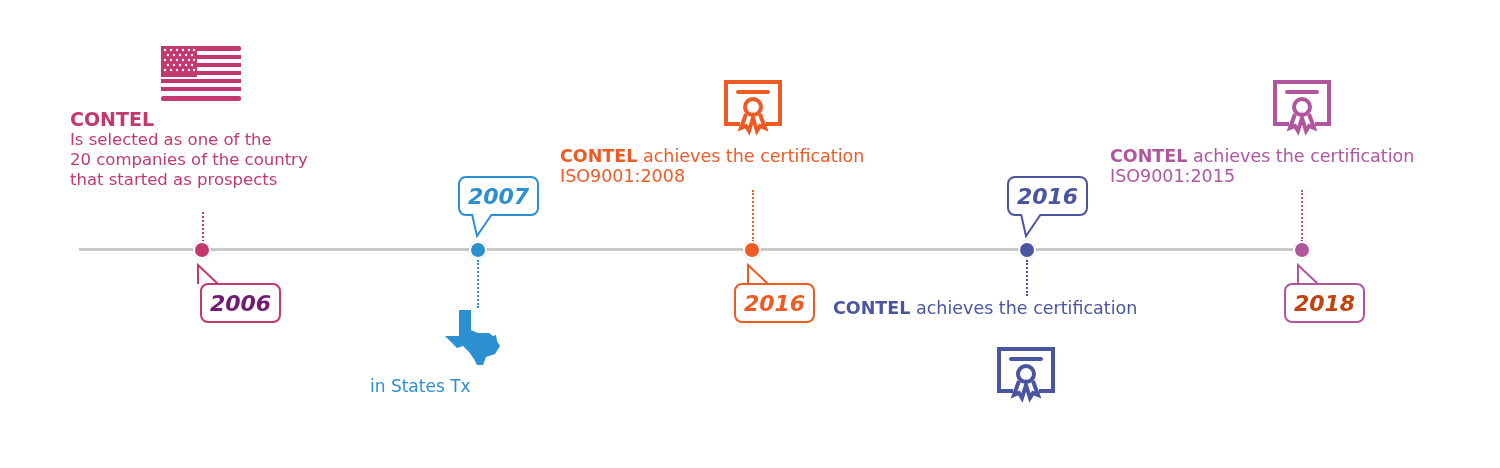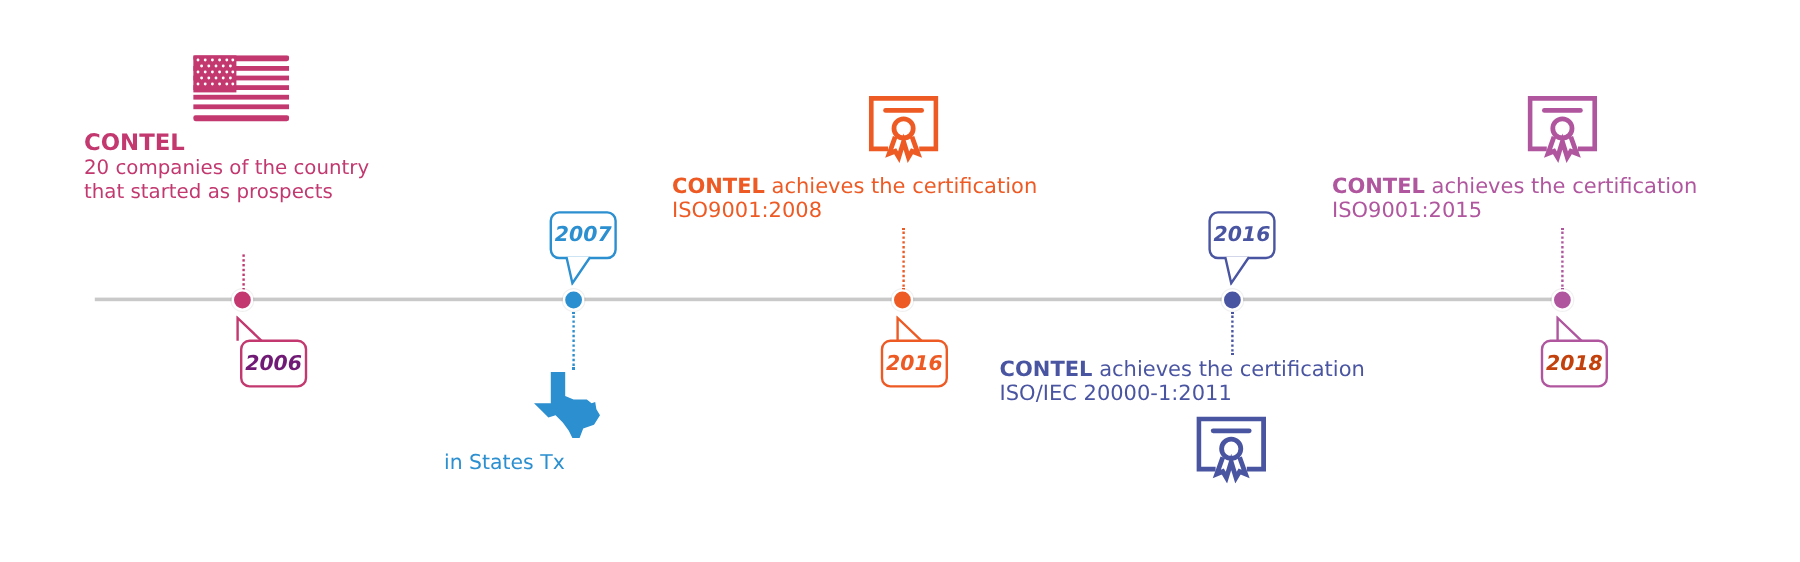--- a/index.html
+++ b/index.html
@@ -1,23 +1,23 @@
 <!DOCTYPE html>
 <html><head>
 <meta charset="utf-8">
 <style>
   html, body { margin:0; padding:0; background:#ffffff; }
   body { width:1500px; height:468px; position:relative; overflow:hidden;
          font-family: "DejaVu Sans", "Liberation Sans", sans-serif; }
   .line { position:absolute; left:79px; width:1223px; top:248px; height:3px; background:#c9c9c9; }
   .dot { position:absolute; width:14px; height:14px; border-radius:50%; box-shadow:0 0 0 2px #fff, 0 0 0 3px rgba(0,0,0,0.06); }
   .dash { position:absolute; width:0; border-left:2px dotted; }
-  .bubble { position:absolute; width:56px; height:40px; border:2px solid; border-radius:8px; background:#fff;
+  .bubble { position:absolute; width:81px; height:40px; border:2px solid; border-radius:8px; background:#fff;
             box-sizing:border-box; display:flex; align-items:center; justify-content:center;
-            font-weight:bold; font-style:italic; font-size:17px; }
+            font-weight:bold; font-style:italic; font-size:22px; }
   .tail { position:absolute; }
   .txt { position:absolute; text-align:left; font-size:16.5px; line-height:20px; white-space:nowrap; }
   .txt b { font-weight:bold; }
   .icon { position:absolute; }
 </style>
 </head>
 <body>
 
 <div>
   <div class="line"></div>
@@ -60,20 +60,21 @@
         <circle cx="4" cy="24" r="1.2"></circle>
           <circle cx="10" cy="24" r="1.2"></circle>
           <circle cx="16" cy="24" r="1.2"></circle>
           <circle cx="22" cy="24" r="1.2"></circle>
           <circle cx="28" cy="24" r="1.2"></circle>
           <circle cx="33" cy="24" r="1.2"></circle>
       </g>
     </svg>
     <div class="txt" style="left:70px;width:262px;top:108px;color:#c2386f">
       <div style="font-weight:bold;font-size:19px;line-height:22px">CONTEL</div>
+      <div>Is selected as one of the</div>
       <div>20 companies of the country</div>
       <div>that started as prospects</div>
     </div>
     <div class="dash" style="left:202px;top:212px;height:30px;border-color:#c2386f"></div>
     <div class="dot" style="left:195px;top:243px;background:#c2386f"></div>
     <svg class="tail" style="left:196px;top:263px" width="30" height="22" viewBox="0 0 30 22">
       <path d="M2 21 L2 2 L22 21" fill="#fff" stroke="#c2386f" stroke-width="2"></path>
     </svg>
     <div class="bubble" style="left:200px;top:283px;color:#701a75;border-color:#c2386f">2006</div>
   </div>
@@ -116,21 +117,20 @@
 
   <div>
     <div class="bubble" style="left:1007px;top:176px;color:#4a55a2;border-color:#4a55a2">2016</div>
     <svg class="tail" style="left:1019px;top:214px" width="26" height="24" viewBox="0 0 26 24">
       <path d="M2 0 L7 22 L22 0" fill="#fff" stroke="#4a55a2" stroke-width="2"></path>
     </svg>
     <div class="dot" style="left:1020px;top:243px;background:#4a55a2"></div>
     <div class="dash" style="left:1026px;top:260px;height:36px;border-color:#4a55a2"></div>
     <div class="txt" style="left:833px;width:384px;top:298px;color:#4a55a2;font-size:17.5px">
       <div><b>CONTEL</b> <span>achieves the certification</span></div>
-      <div>ISO/IEC 20000-1:2011</div>
     </div>
     <svg class="icon" style="left:997px;top:347px" width="58" height="56" viewBox="0 0 58 56">
       <g fill="none" stroke="#4a55a2" stroke-width="4">
         <path d="M16 44 L2 44 L2 2 L56 2 L56 44 L42 44"></path>
         <line x1="14" y1="12" x2="44" y2="12" stroke-linecap="round"></line>
         <circle cx="29" cy="27" r="8"></circle>
         <path d="M22 34 L17 48 L22 46 L25 51 L29 38 L33 51 L36 46 L41 48 L36 34"></path>
       </g>
     </svg>
   </div>

